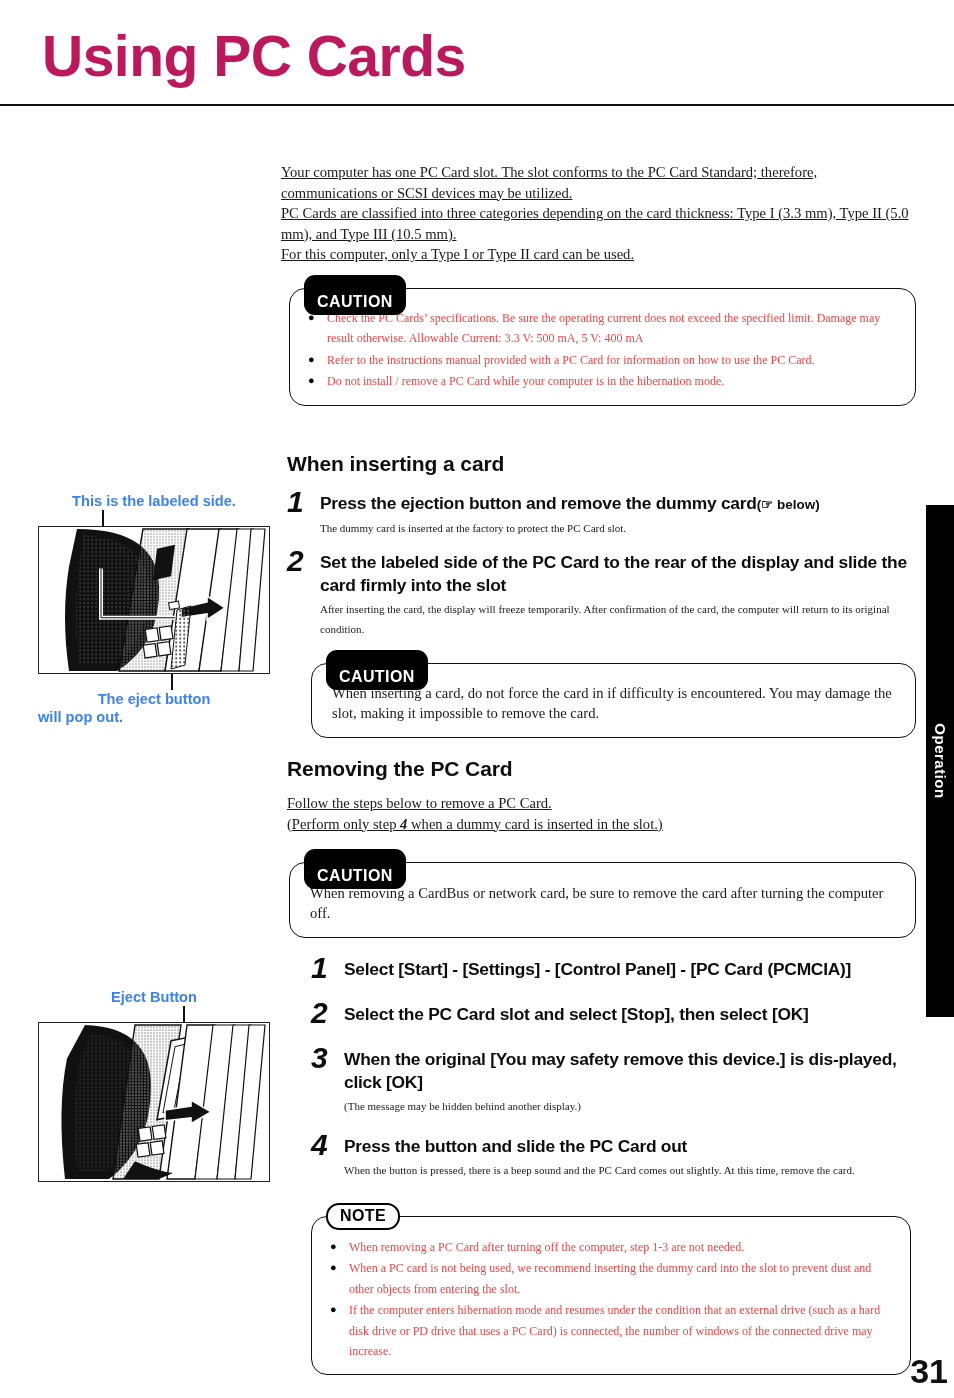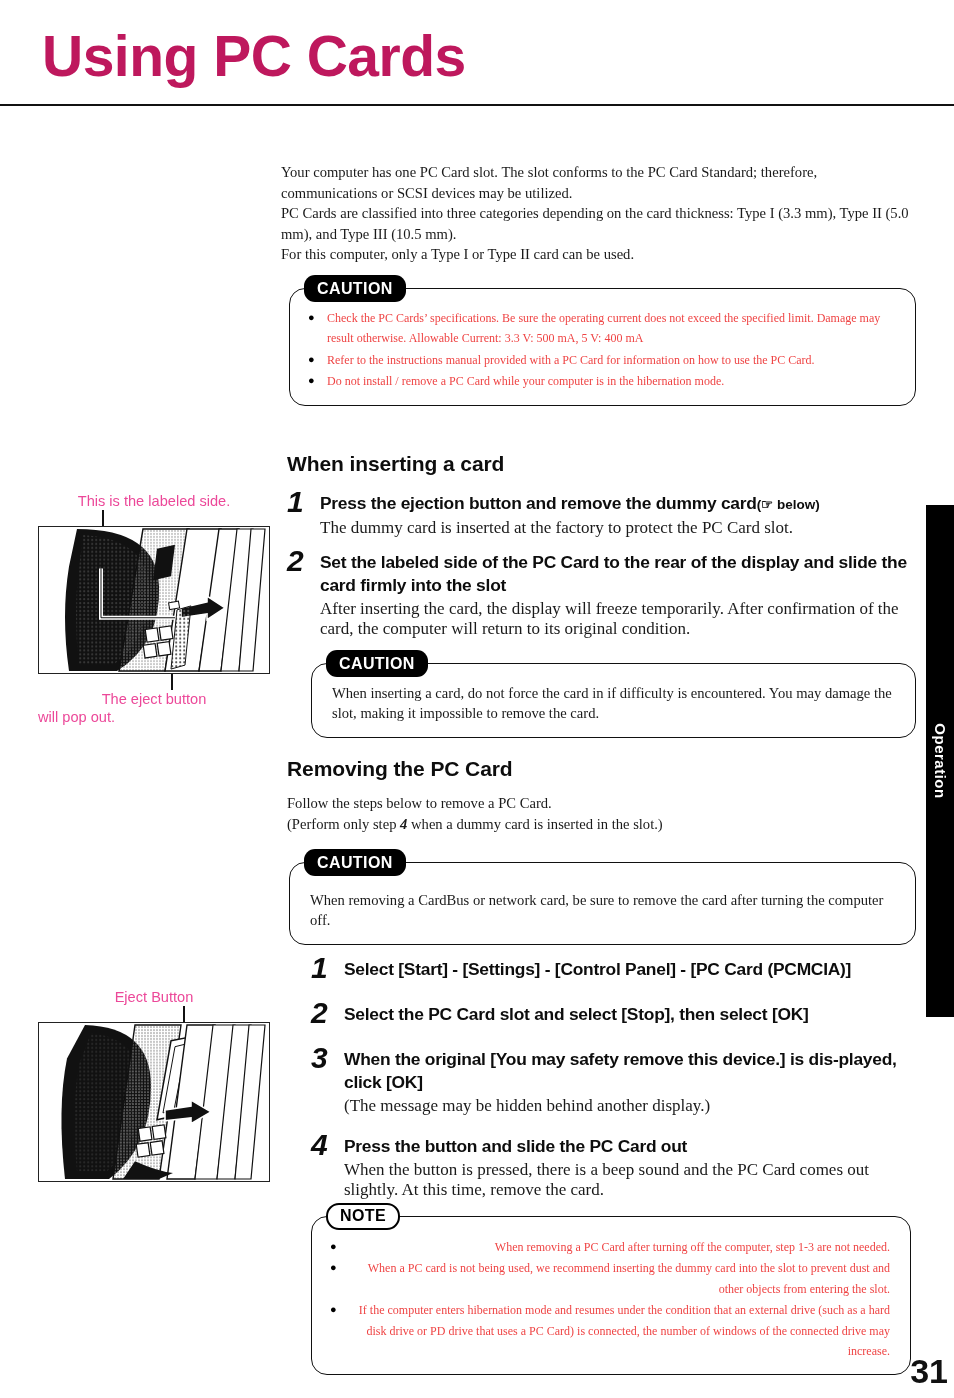--- a/index.html
+++ b/index.html
@@ -58,20 +58,21 @@
   }
 
   
   .col-main { position: absolute; left: 281px; top: 0; width: 635px; }
 
   .body-text {
     font-family: "Liberation Serif", serif;
     font-size: 14.6px;
     line-height: 20.5px;
     color: #1a1a1a;
+    text-decoration: underline;
   }
   .body-text p { margin: 0; }
 
   
   .callout { position: relative; }
   .callout-frame {
     border: 1.6px solid #111;
     border-radius: 16px;
     padding: 19px 16px 12px 18px;
   }
@@ -80,21 +81,21 @@
     left: 15px; top: -13px;
     z-index: 3;
   }
   .badge-caution {
     background: #000;
     color: #fff;
     font-family: "Liberation Sans", sans-serif;
     font-weight: bold;
     font-size: 16px;
     letter-spacing: 0.4px;
-    padding: 5px 13px 4px 13px;
+    padding: 18px 13px 4px 13px;
     border-radius: 11px;
     line-height: 1.15;
   }
   .badge-note {
     background: #fff;
     color: #000;
     font-family: "Liberation Sans", sans-serif;
     font-weight: bold;
     font-size: 16px;
     letter-spacing: 0.4px;
@@ -157,33 +158,33 @@
     color: #0d0d0d;
     letter-spacing: -0.25px;
   }
   .step-title .suffix {
     font-weight: bold;
     font-size: 13.5px;
     letter-spacing: 0;
   }
   .step-desc {
     font-family: "Liberation Serif", serif;
-    font-size: 17px;
+    font-size: 11px;
     line-height: 20px;
     color: #1a1a1a;
     margin-top: 2px;
   }
 
   
   .fig-caption {
     font-family: "Liberation Sans", sans-serif;
-    font-weight: normal;
+    font-weight: bold;
     font-size: 14.6px;
     line-height: 18px;
-    color: #ec4899;
+    color: #3b82f6;
     text-align: center;
   }
   .fig-box {
     border: 1.4px solid #222;
     background: #fff;
     position: relative;
     overflow: hidden;
   }
   .leader {
     position: absolute;
@@ -347,21 +348,21 @@
 
     <div class="section-head" style="position:absolute; left:6px; top:757px;">Removing the PC Card</div>
 
     <div class="body-text" style="position:absolute; left:6px; top:793px; width:629px;">
       <p>Follow the steps below to remove a PC Card.</p>
       <p><span>(Perform only step </span><span class="italic-b">4</span><span> when a dummy card is inserted in the slot.)</span></p>
     </div>
 
     <div class="callout" style="position:absolute; left:8px; top:862px; width:627px;">
       <div class="badge badge-caution">CAUTION</div>
-      <div class="callout-frame" style="padding:27px 16px 13px 20px;">
+      <div class="callout-frame" style="padding:20px 16px 13px 20px;">
         <div class="callout-line">When removing a CardBus or network card, be sure to remove the card after turning the computer off.</div>
       </div>
     </div>
 
     <div class="step" style="position:absolute; left:30px; top:958px; width:605px;">
       <div class="step-num">1</div>
       <div class="step-title">Select [Start] - [Settings] - [Control Panel] - [PC Card (PCMCIA)]</div>
     </div>
 
     <div class="step" style="position:absolute; left:30px; top:1003px; width:605px;">
@@ -374,21 +375,21 @@
       <div class="step-title">When the original [You may safety remove this device.] is dis-played, click [OK]</div>
       <div class="step-desc">(The message may be hidden behind another display.)</div>
     </div>
 
     <div class="step" style="position:absolute; left:30px; top:1135px; width:605px;">
       <div class="step-num">4</div>
       <div class="step-title">Press the button and slide the PC Card out</div>
       <div class="step-desc">When the button is pressed, there is a beep sound and the PC Card comes out slightly. At this time, remove the card.</div>
     </div>
 
-    <div class="callout" style="position:absolute; left:30px; top:1216px; width:600px;text-align:right;">
+    <div class="callout" style="position:absolute; left:30px; top:1216px; width:600px;">
       <div class="badge badge-note">NOTE</div>
       <div class="callout-frame" style="padding:20px 20px 12px 18px;">
         <ul class="bullets">
           <li>When removing a PC Card after turning off the computer, step 1-3 are not needed.</li>
           <li>When a PC card is not being used, we recommend inserting the dummy card into the slot to prevent dust and other objects from entering the slot.</li>
           <li>If the computer enters hibernation mode and resumes under the condition that an external drive (such as a hard disk drive or PD drive that uses a PC Card) is connected, the number of windows of the connected drive may increase.</li>
         </ul>
       </div>
     </div>
 

